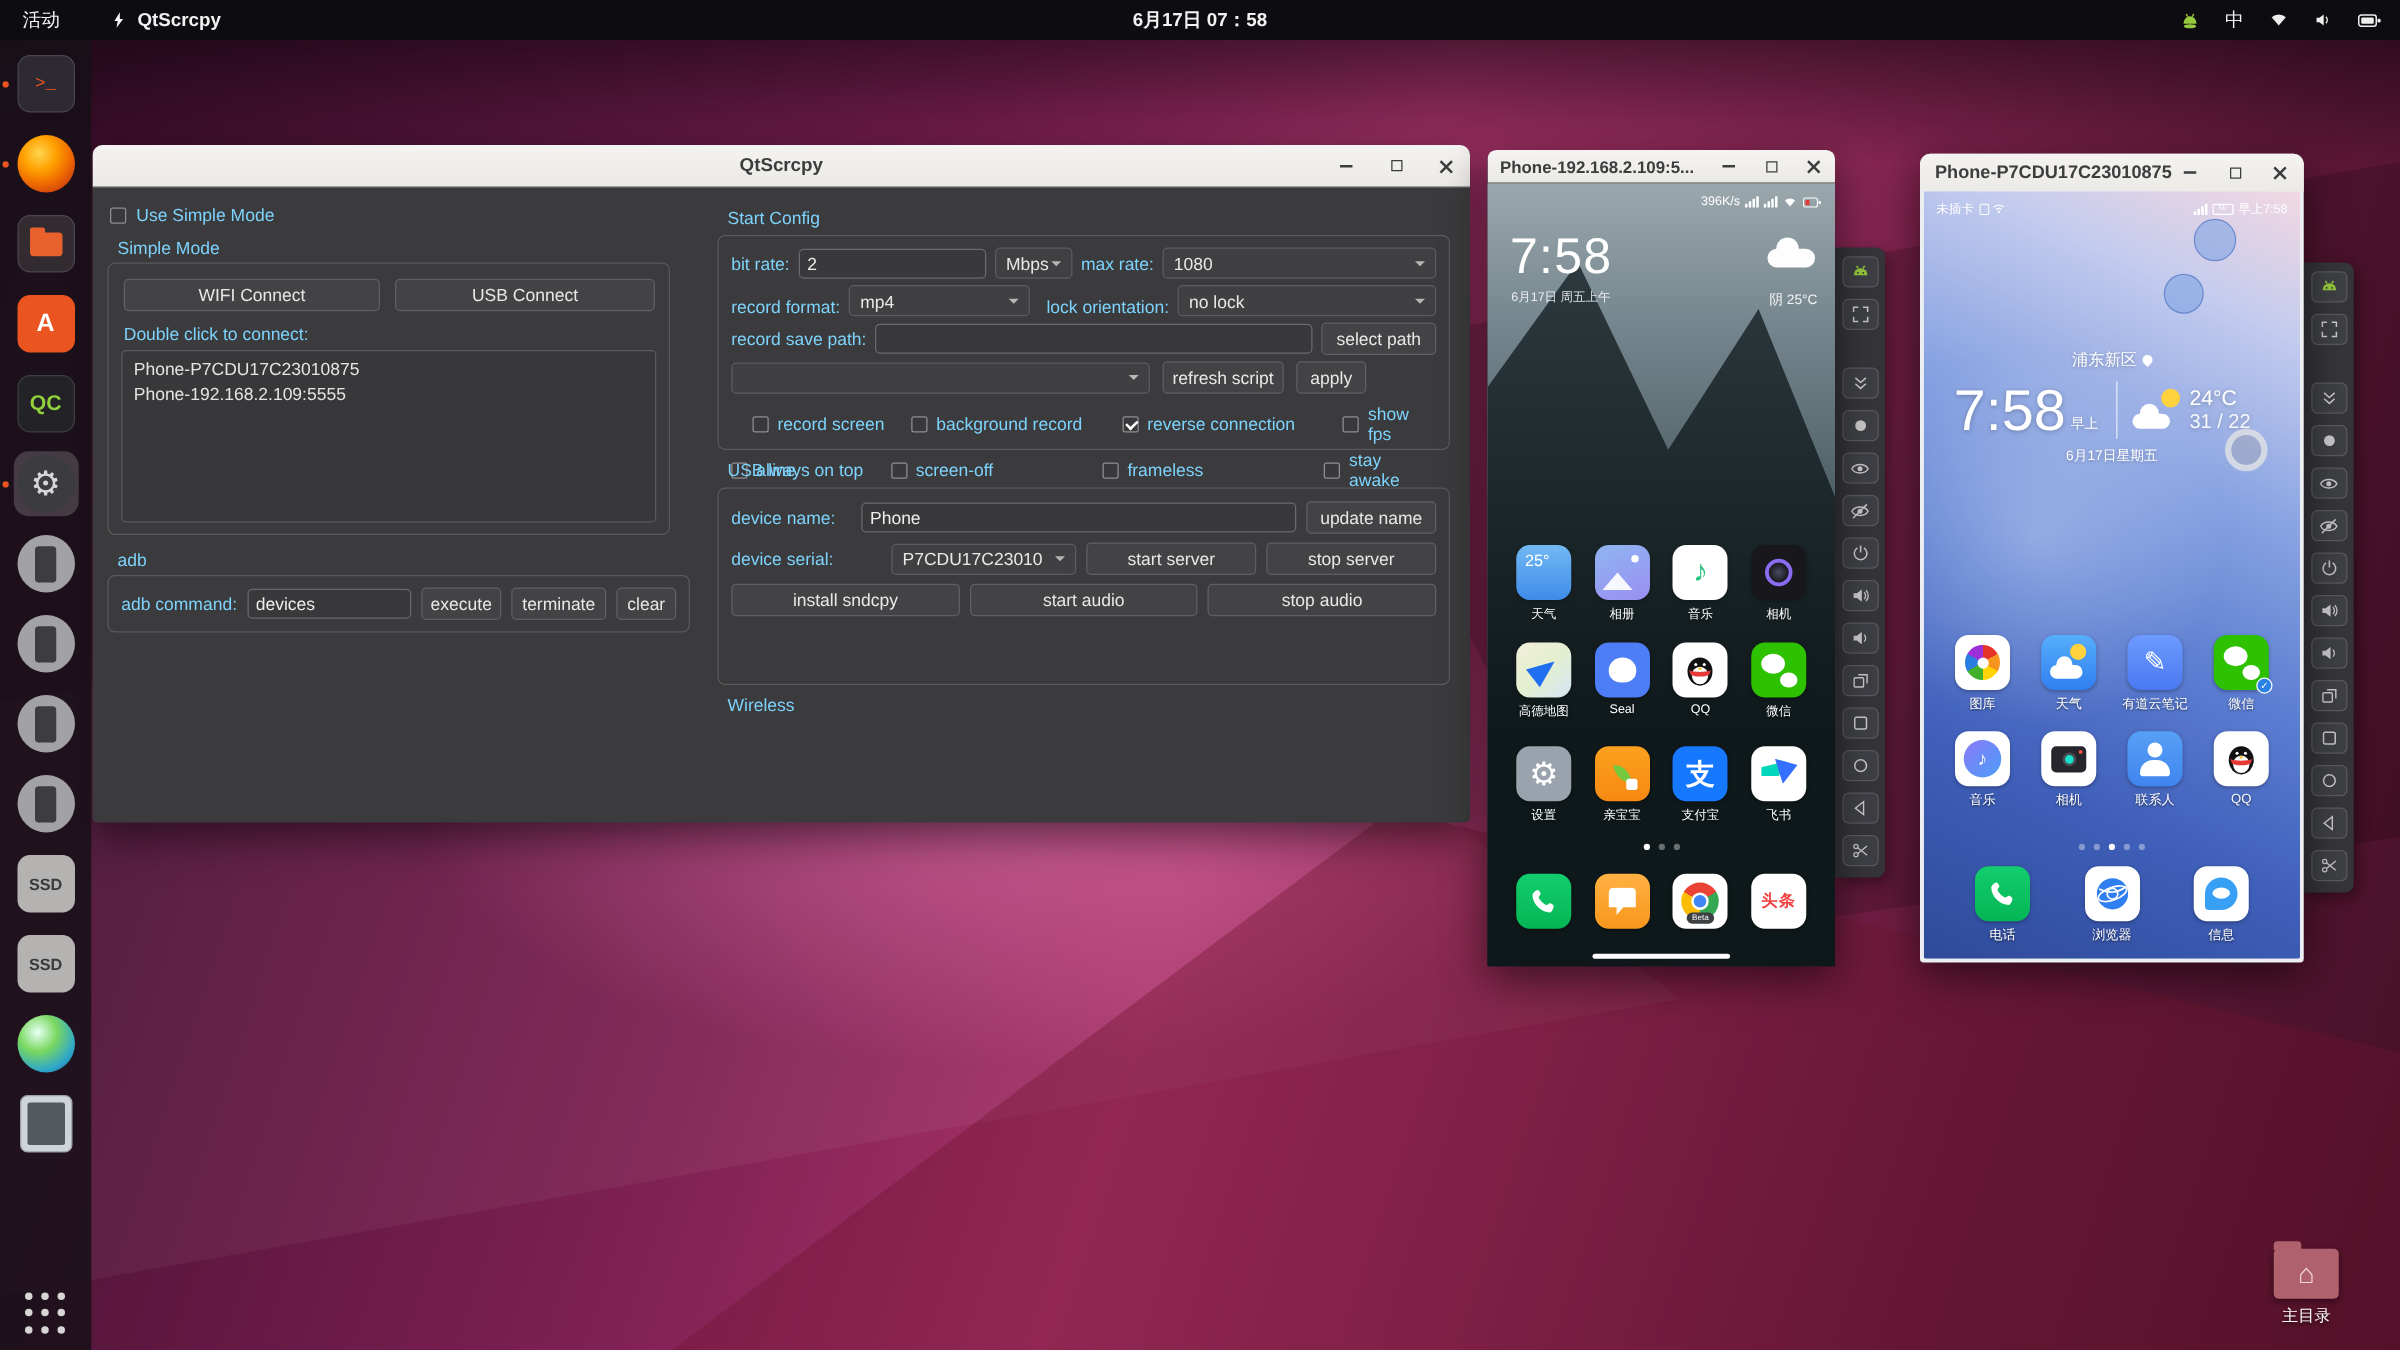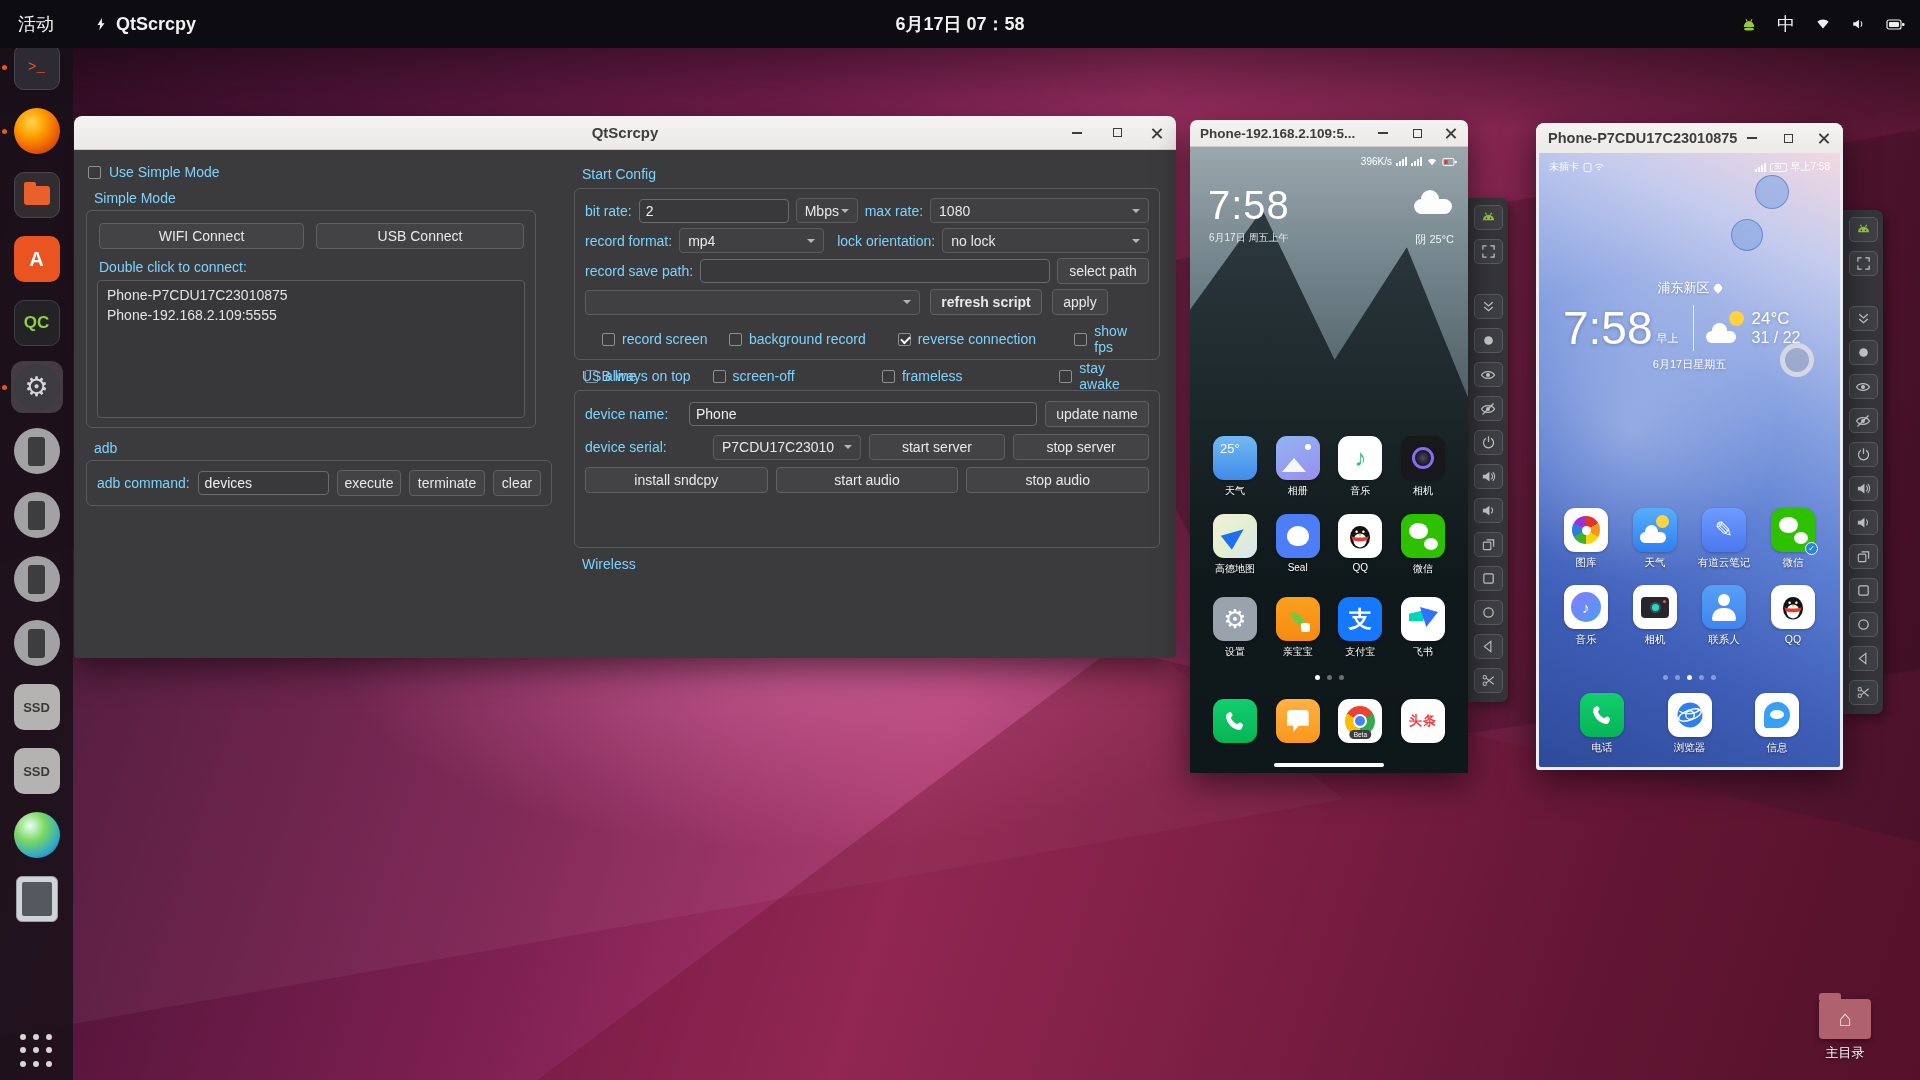--- a/index.html
+++ b/index.html
@@ -10,22 +10,22 @@
       radial-gradient(ellipse 760px 330px at 42% 60%, rgba(236,116,178,.50), rgba(236,116,178,0) 62%),
       linear-gradient(108deg,#340d26 0%,#55153b 16%,#7e2052 36%,#a63268 52%,#8a2754 66%,#5c1736 84%,#451026 100%);
   }
   .wp { position:absolute; inset:0; pointer-events:none; }
   .wp.f1 { clip-path:polygon(0 52%,44% 38%,70% 74%,0 96%); background:rgba(255,255,255,.05); }
   .wp.f2 { clip-path:polygon(55% 26%,100% 12%,100% 62%,68% 70%); background:rgba(0,0,0,.16); }
   .wp.f3 { clip-path:polygon(28% 100%,58% 60%,100% 78%,100% 100%); background:rgba(110,22,48,.38); }
   .wp.f4 { background:linear-gradient(180deg, rgba(15,4,12,.75), rgba(15,4,12,0) 12%); }
 
   
-  .topbar { position:absolute; left:0; top:0; width:1920px; height:48px; background:#0d0c10;
-    color:#f2f2f2; display:flex; align-items:center; z-index:40; font-size:18px; }
+  .topbar { position:absolute; left:0; top:0; width:1920px; height:32px; background:#0d0c10;
+    color:#f2f2f2; display:flex; align-items:center; z-index:40; font-size:15px; }
   .tb-left { display:flex; align-items:center; gap:40px; padding-left:18px; }
   .tb-appname { display:flex; align-items:center; gap:8px; font-weight:bold; }
   .tb-clock { position:absolute; left:50%; transform:translateX(-50%); font-weight:bold; }
   .tb-right { position:absolute; right:14px; display:flex; align-items:center; gap:20px; }
   .tb-right svg { display:block; }
 
   
   .dock { position:absolute; left:0; top:32px; bottom:0; width:73px; background:rgba(22,16,24,.85);
     display:flex; flex-direction:column; align-items:center; padding-top:9px; gap:12px; z-index:30; }
   .ditem { position:relative; width:52px; height:52px; border-radius:12px;
@@ -423,21 +423,21 @@
           <div class="sel" style="width:62px;">
               <span>Mbps</span>
               <span class="arr"></span>
             </div>
           <span class="caption">max rate:</span>
           <div class="sel" style="flex:1;">
               <span>1080</span>
               <span class="arr"></span>
             </div>
         </div>
-        <div style="display:flex; align-items:center; gap:7px;">
+        <div style="display:flex; align-items:flex-end; gap:7px;">
           <span class="caption">record format:</span>
           <div class="sel" style="width:145px;">
               <span>mp4</span>
               <span class="arr"></span>
             </div>
           <span class="caption" style="margin-left:6px;">lock orientation:</span>
           <div class="sel" style="flex:1;">
               <span>no lock</span>
               <span class="arr"></span>
             </div>
@@ -445,21 +445,21 @@
         <div style="display:flex; align-items:center; gap:7px;">
           <span class="caption">record save path:</span>
           <input class="inp" style="flex: 1 1 0%; min-width: 0px;">
           <button class="btn" style="width:92px;">select path</button>
         </div>
         <div style="display:flex; align-items:center; gap:10px;">
           <div class="sel" style="width:335px;">
               <span></span>
               <span class="arr"></span>
             </div>
-          <button class="btn" style="width:112px;font-weight:bold;">refresh script</button>
+          <button class="btn" style="width:97px;">refresh script</button>
           <button class="btn" style="width:56px;">apply</button>
         </div>
         <div style="display:flex; align-items:center; margin-top:3px;padding-left:17px;">
           <span class="cbrow" style="width:128px;">
               <span class="cb"></span>
               <span class="caption">record screen</span>
             </span>
           <span class="cbrow" style="width:170px;">
               <span class="cb"></span>
               <span class="caption">background record</span>

